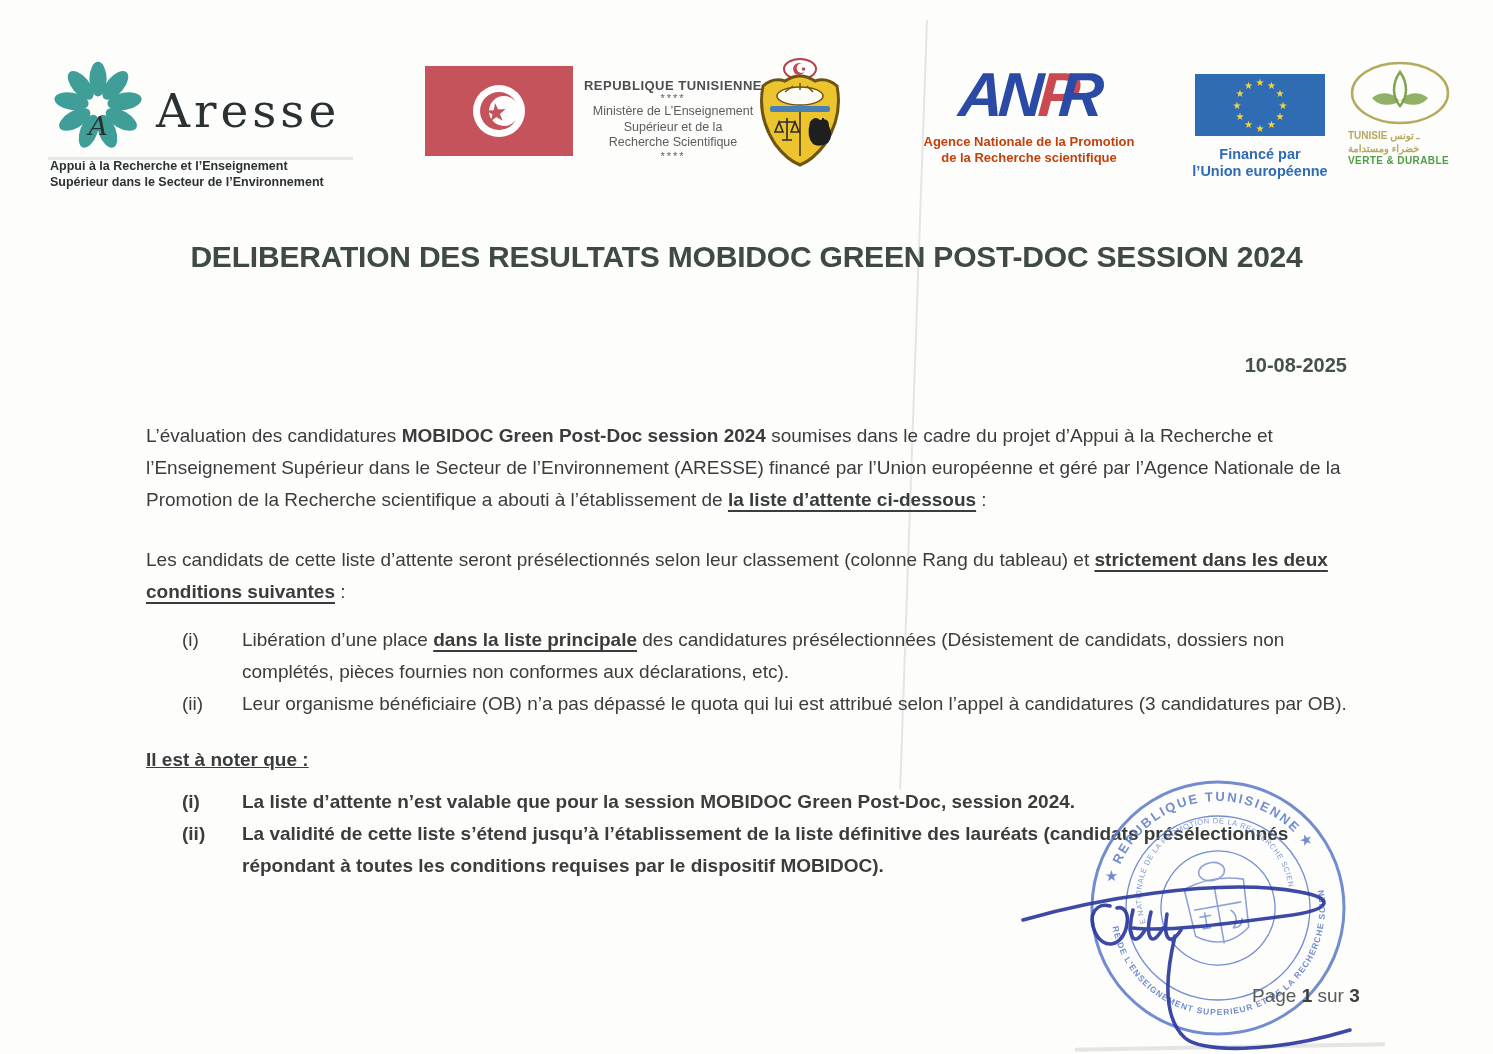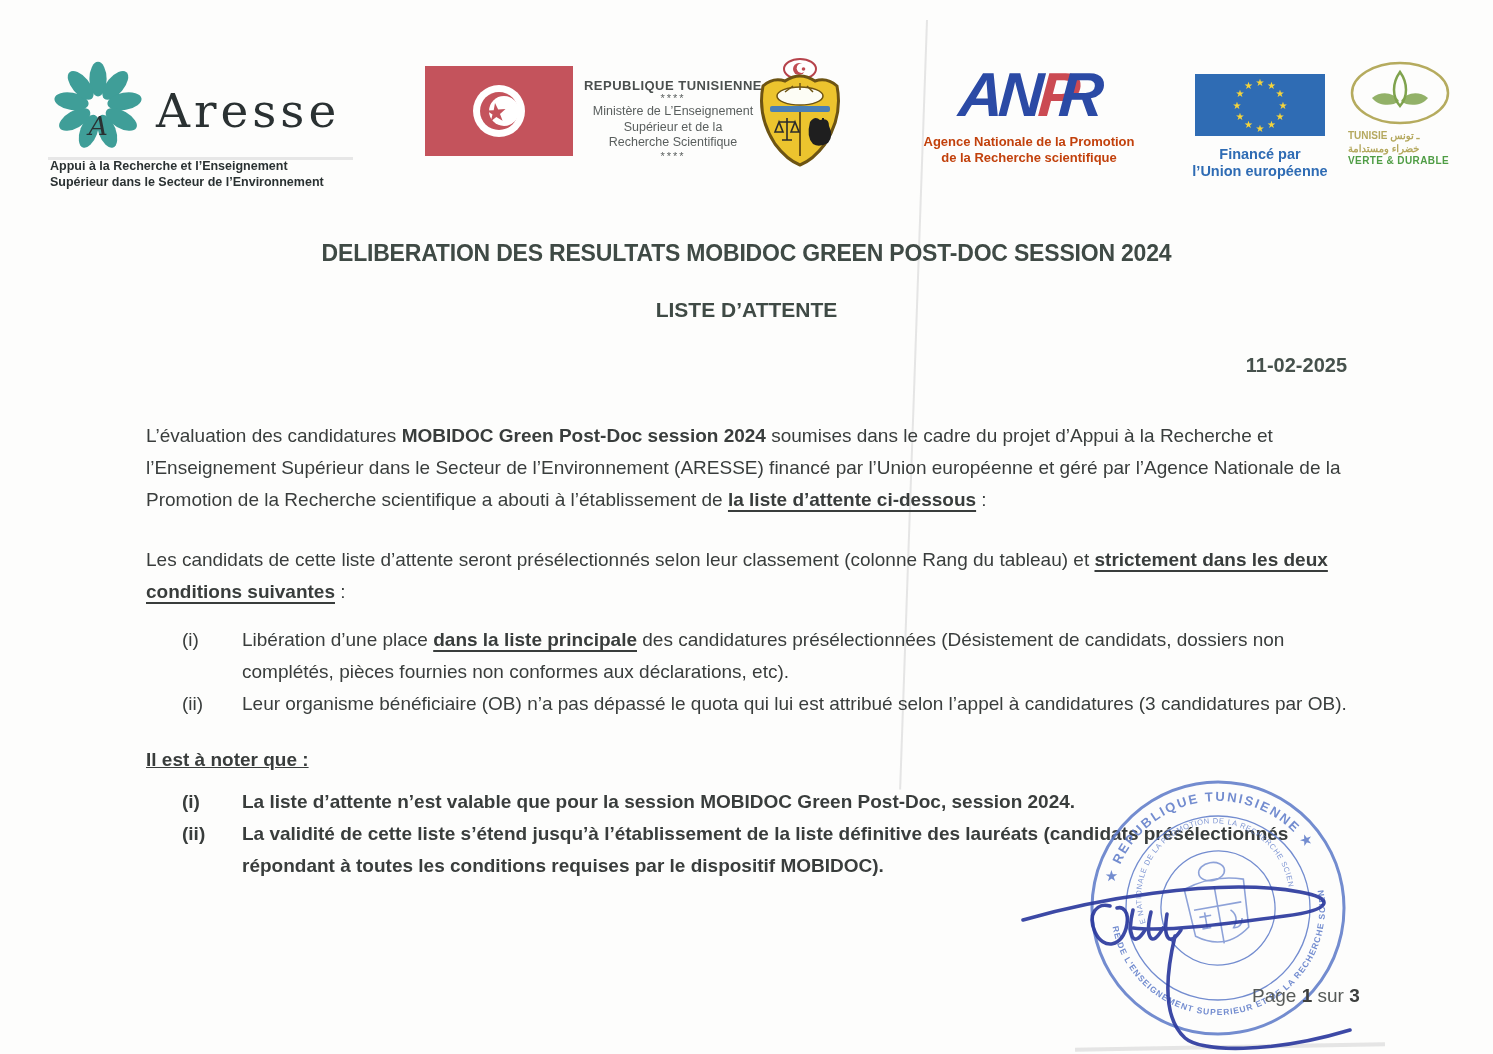--- a/index.html
+++ b/index.html
@@ -37,21 +37,21 @@
 
   .eu{left:1190px;top:74px;width:140px;text-align:center;}
   .eu-caption{margin-top:6px;font-size:14.5px;font-weight:bold;color:#2f6cb4;line-height:1.15;}
   .eu-star{font-size:10px;fill:#f5d43b;text-anchor:middle;}
 
   .tunisie{left:1348px;top:60px;width:116px;text-align:left;}
   .tun-l1,.tun-l2{font-size:10px;font-weight:bold;color:#b5a95f;line-height:1.25;}
   .tun-l3{font-size:10px;font-weight:bold;color:#4f9d45;letter-spacing:.4px;}
 
   
-  .title{position:absolute;left:0;right:0;top:240px;text-align:center;font-size:23px;font-weight:bold;
+  .title{position:absolute;left:0;right:0;top:240px;text-align:center;font-size:30px;font-weight:bold;
          color:#3f4a45;letter-spacing:-.2px;}
   .subtitle{position:absolute;left:0;right:0;top:298px;text-align:center;font-size:21px;font-weight:bold;color:#3f4a45;}
   .date{position:absolute;top:354px;right:146px;font-size:20px;font-weight:bold;color:#46514c;}
 
   
   .body-text{position:absolute;left:146px;top:420px;width:1212px;font-size:19px;line-height:32px;}
   .p1{margin:0 0 28px 0;}
   .p2{margin:0 0 16px 0;}
   .b{font-weight:bold;}
   .bu{font-weight:bold;text-decoration:underline;text-decoration-thickness:2px;text-underline-offset:4px;}
@@ -186,22 +186,21 @@
       <path d="M52 12 C44 23 44 37 52 46 C60 37 60 23 52 12 Z" fill="none" stroke="#7fa34e" stroke-width="2.5"></path>
       <path d="M24 38 C34 30 46 33 51 41 C44 47 30 46 24 38 Z" fill="#7fa34e" opacity="0.85"></path>
       <path d="M80 38 C70 30 58 33 53 41 C60 47 74 46 80 38 Z" fill="#7fa34e" opacity="0.85"></path>
     </svg>
     <div class="tun-l1">TUNISIE ـ تونس</div>
     <div class="tun-l2">خضراء ومستدامة</div>
     <div class="tun-l3">VERTE &amp; DURABLE</div>
   </div>
 
   <div class="title">DELIBERATION DES RESULTATS MOBIDOC GREEN POST-DOC SESSION 2024</div>
-  <div class="subtitle">LISTE D’ATTENTE</div>
-  <div class="date">11-02-2025</div>
+  <div class="date">10-08-2025</div>
 
   <div class="body-text">
     <p class="p1"><span>L’évaluation des candidatures </span><span class="b">MOBIDOC Green Post-Doc session 2024</span><span> soumises dans le cadre du projet d’Appui à la Recherche et l’Enseignement Supérieur dans le Secteur de l’Environnement (ARESSE) financé par l’Union européenne et géré par l’Agence Nationale de la Promotion de la Recherche scientifique a abouti à l’établissement de </span><span class="bu">la liste d’attente ci-dessous</span><span> :</span></p>
 
     <p class="p2"><span>Les candidats de cette liste d’attente seront présélectionnés selon leur classement (colonne Rang du tableau) et </span><span class="bu">strictement dans les deux conditions suivantes</span><span> :</span></p>
 
     <div class="list">
       <div class="li">
         <span class="marker">(i)</span>
         <span class="content"><span>Libération d’une place </span><span class="bu">dans la liste principale</span><span> des candidatures présélectionnées (Désistement de candidats, dossiers non complétés, pièces fournies non conformes aux déclarations, etc).</span></span>

